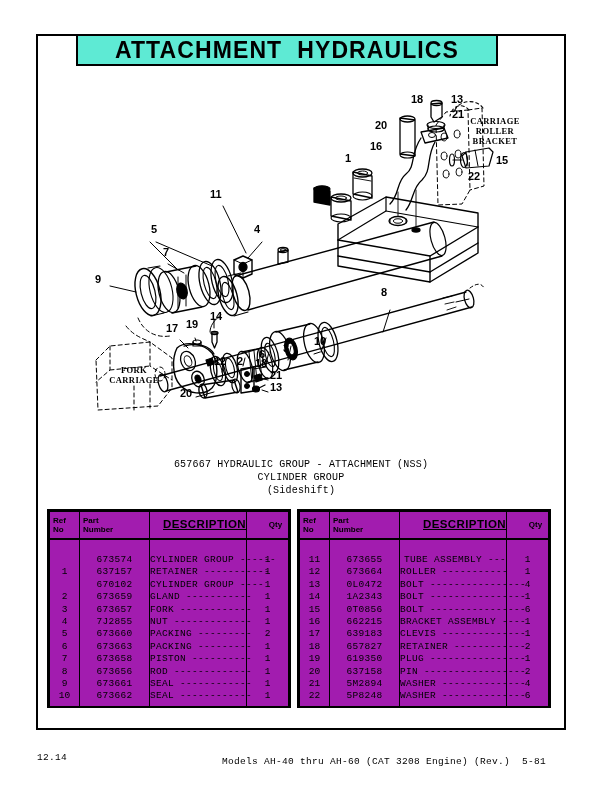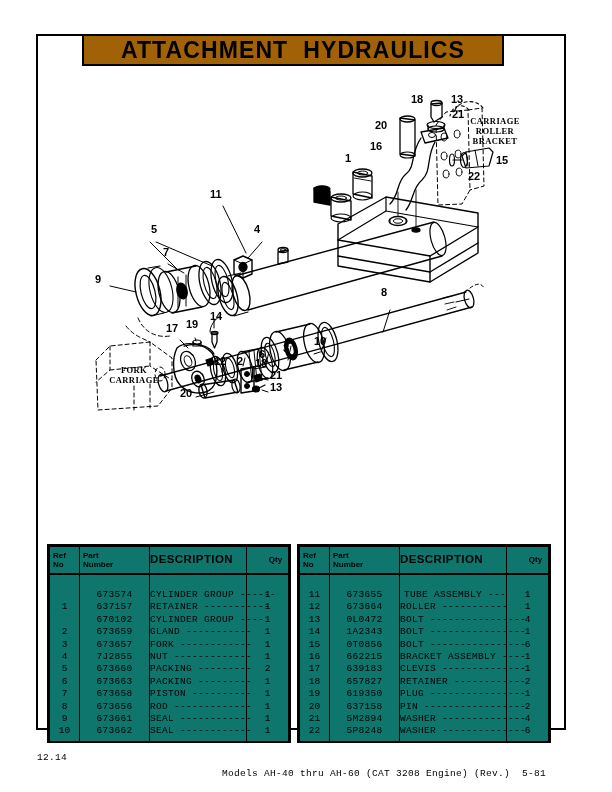--- a/index.html
+++ b/index.html
@@ -23,27 +23,27 @@
     top: 34px;
     width: 530px;
     height: 696px;
     border: 2px solid #000;
     box-sizing: border-box;
   }
 
   
   #title-banner {
     position: absolute;
-    left: 82px;
+    left: 76px;
     top: 34px;
     width: 422px;
     height: 32px;
     border: 2px solid #000;
     box-sizing: border-box;
-    background: #a16207;
+    background: #5eead4;
     display: flex;
     align-items: center;
     justify-content: center;
     z-index: 5;
   }
   #title-text {
     font-family: "Liberation Sans", sans-serif;
     font-weight: bold;
     font-size: 23px;
     letter-spacing: 1.1px;
@@ -85,22 +85,21 @@
     letter-spacing: 0.2px;
   }
   #caption div { white-space: pre; }
 
   
   .parts-table {
     position: absolute;
     top: 509px;
     border: 2px solid #000;
     box-sizing: border-box;
-    background: #0f766e;
-    margin-top: 35px;
+    background: #a21caf;
   }
   #table-left  { left: 47px;  width: 244px; }
   #table-right { left: 297px; width: 254px; }
 
   table.pt {
     border-collapse: collapse;
     width: 100%;
     font-family: "Liberation Mono", monospace;
     table-layout: fixed;
   }
@@ -113,24 +112,25 @@
     font-family: "Liberation Sans", sans-serif;
     font-weight: bold;
     font-size: 8px;
     height: 26px;
     vertical-align: middle;
     line-height: 9.5px;
     text-align: left;
     padding-left: 3px;
   }
   table.pt thead th.c-desc {
-    text-align: left;
+    text-align: right;
     font-size: 11.5px;
     letter-spacing: 0.4px;
     padding-left: 0;
+    text-decoration: underline;
   }
   table.pt thead th.c-qty {
     text-align: center;
     padding-left: 16px;
     font-size: 8px;
   }
   table.pt tbody td {
     font-size: 9.5px;
     height: 12.4px;
     line-height: 12.4px;
@@ -164,21 +164,21 @@
   }
   #page-number {
     position: absolute;
     left: 37px;
     top: 0;
     letter-spacing: 0.3px;
   }
   #model-line {
     position: absolute;
     left: 222px;
-    top: 16px;
+    top: 4px;
     white-space: pre;
     letter-spacing: 0.3px;
   }
 </style>
 </head>
 <body>
 
 <div id="page-frame"></div>
 
 <div id="title-banner">
@@ -436,20 +436,23 @@
         <text x="457" y="54" class="blocklbl" text-anchor="middle">CARRIAGE</text>
         <text x="457" y="64" class="blocklbl" text-anchor="middle">ROLLER</text>
         <text x="457" y="74" class="blocklbl" text-anchor="middle">BRACKET</text>
         <text x="96" y="303" class="blocklbl" text-anchor="middle">FORK</text>
         <text x="96" y="313" class="blocklbl" text-anchor="middle">CARRIAGE</text>
       </g>
 </svg>
 </div>
 
 <div id="caption">
+  <div>657667 HYDRAULIC GROUP - ATTACHMENT (NSS)</div>
+  <div>CYLINDER GROUP</div>
+  <div>(Sideshift)</div>
 </div>
 
 <div class="parts-table" id="table-left">
   <table class="pt">
     <thead>
       <tr>
         <th class="w-ref">
           <span>Ref</span><br>
           <span>No</span>
         </th>

